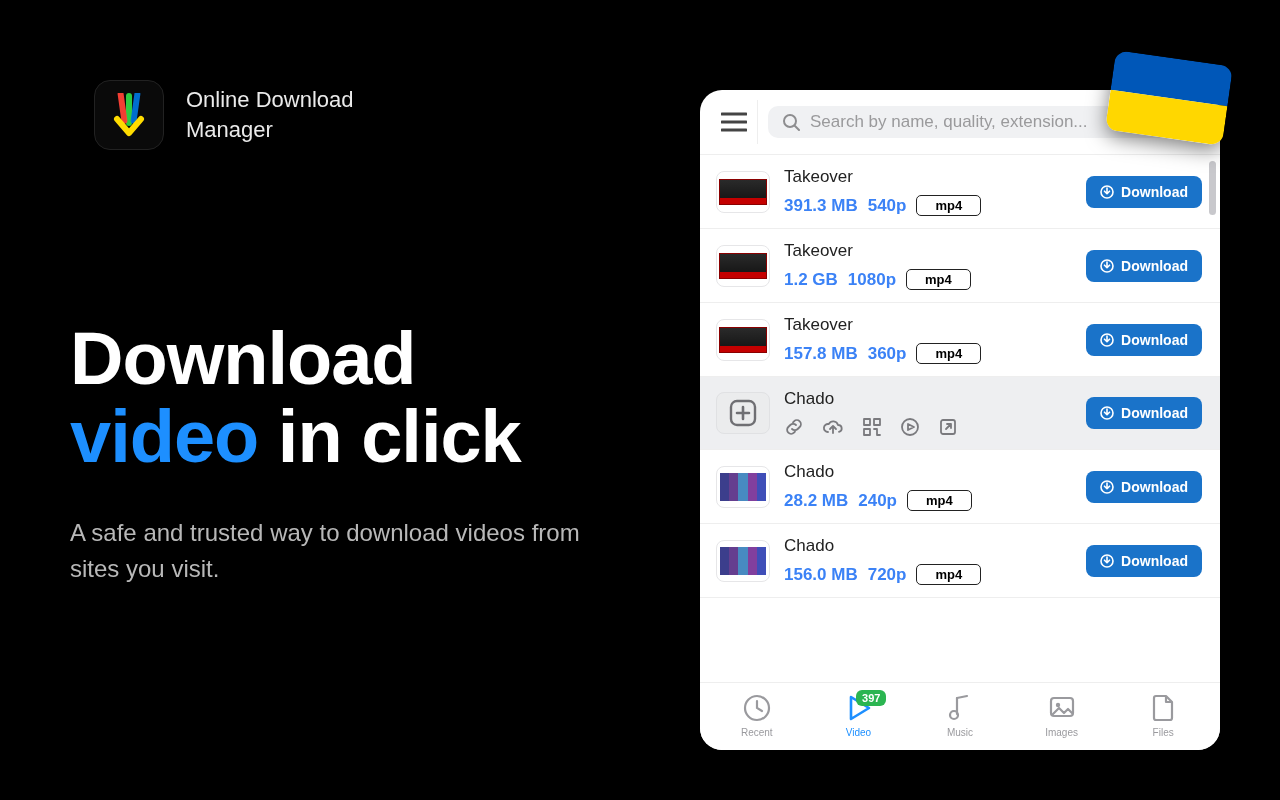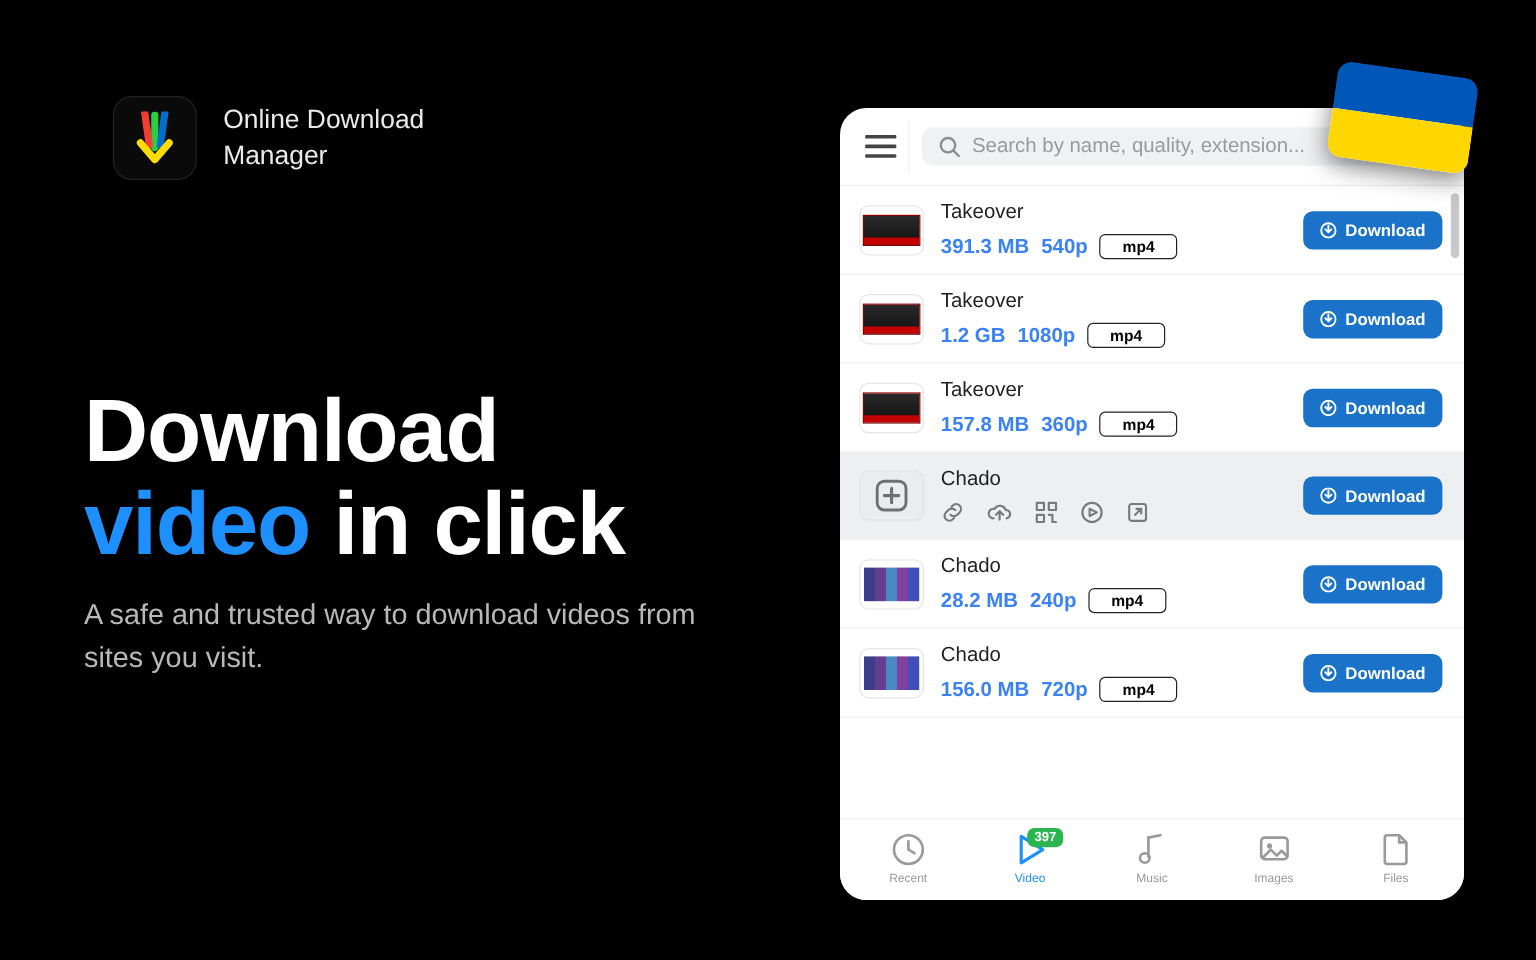--- a/index.html
+++ b/index.html
@@ -45,21 +45,21 @@
   .headline {
     margin-top: 170px;
     font-size: 74px;
     line-height: 1.05;
     font-weight: 700;
     letter-spacing: -1px;
     color: #fff;
   }
   .headline .accent { color: #1d8fff; }
   .subhead {
-    margin-top: 20px;
+    margin-top: 40px;
     font-size: 24px;
     line-height: 1.5;
     color: #b8b8b8;
     font-weight: 400;
   }
 
   
   .panel {
     position: absolute;
     left: 700px;

